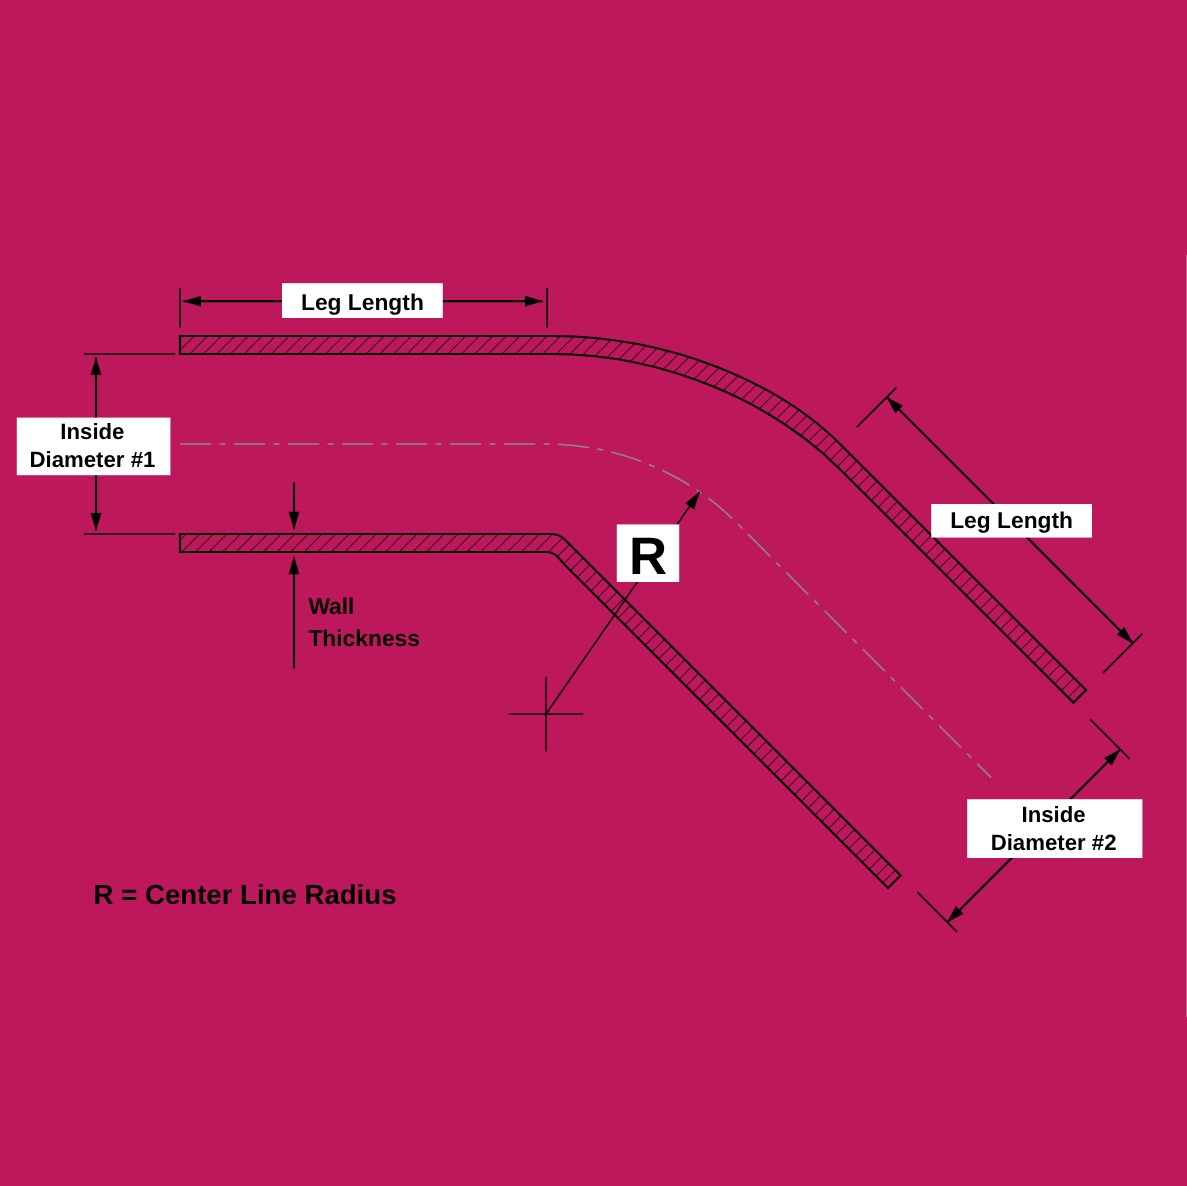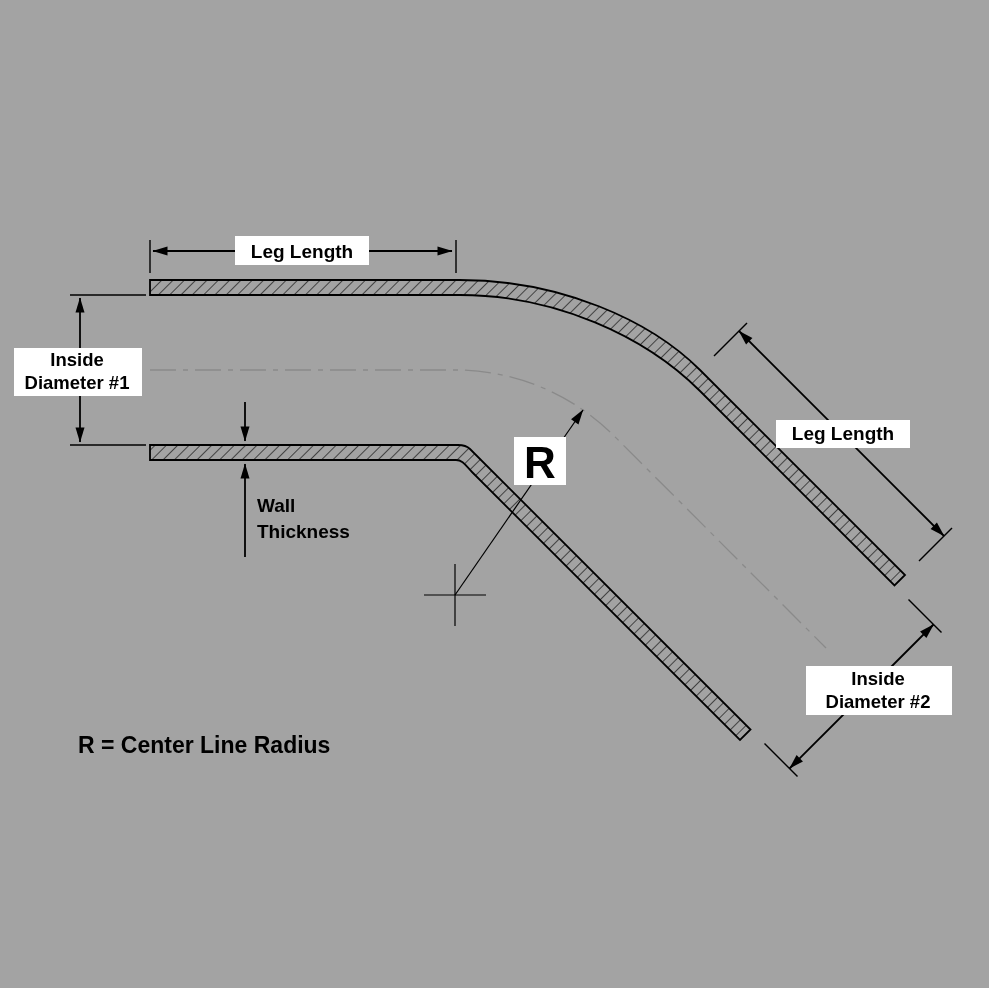--- a/index.html
+++ b/index.html
@@ -1,17 +1,17 @@
 <!DOCTYPE html>
 <html><head>
 <meta charset="utf-8">
 <style>
   html,body{margin:0;padding:0;background:#ffffff;}
   .canvas{
-    width:989px;height:988px;background:#a3a3a3;position:relative;overflow:hidden;
+    width:989px;height:988px;background:#be185d;position:relative;overflow:hidden;
     font-family:"Liberation Sans",sans-serif;
   }
   svg{display:block;}
   .lbl{
     font-family:"Liberation Sans",sans-serif;
     font-weight:bold;
     fill:#000000;
   }
   .dim{stroke:#000000;stroke-width:1.8;fill:none;}
   .ext{stroke:#000000;stroke-width:1.4;fill:none;}

